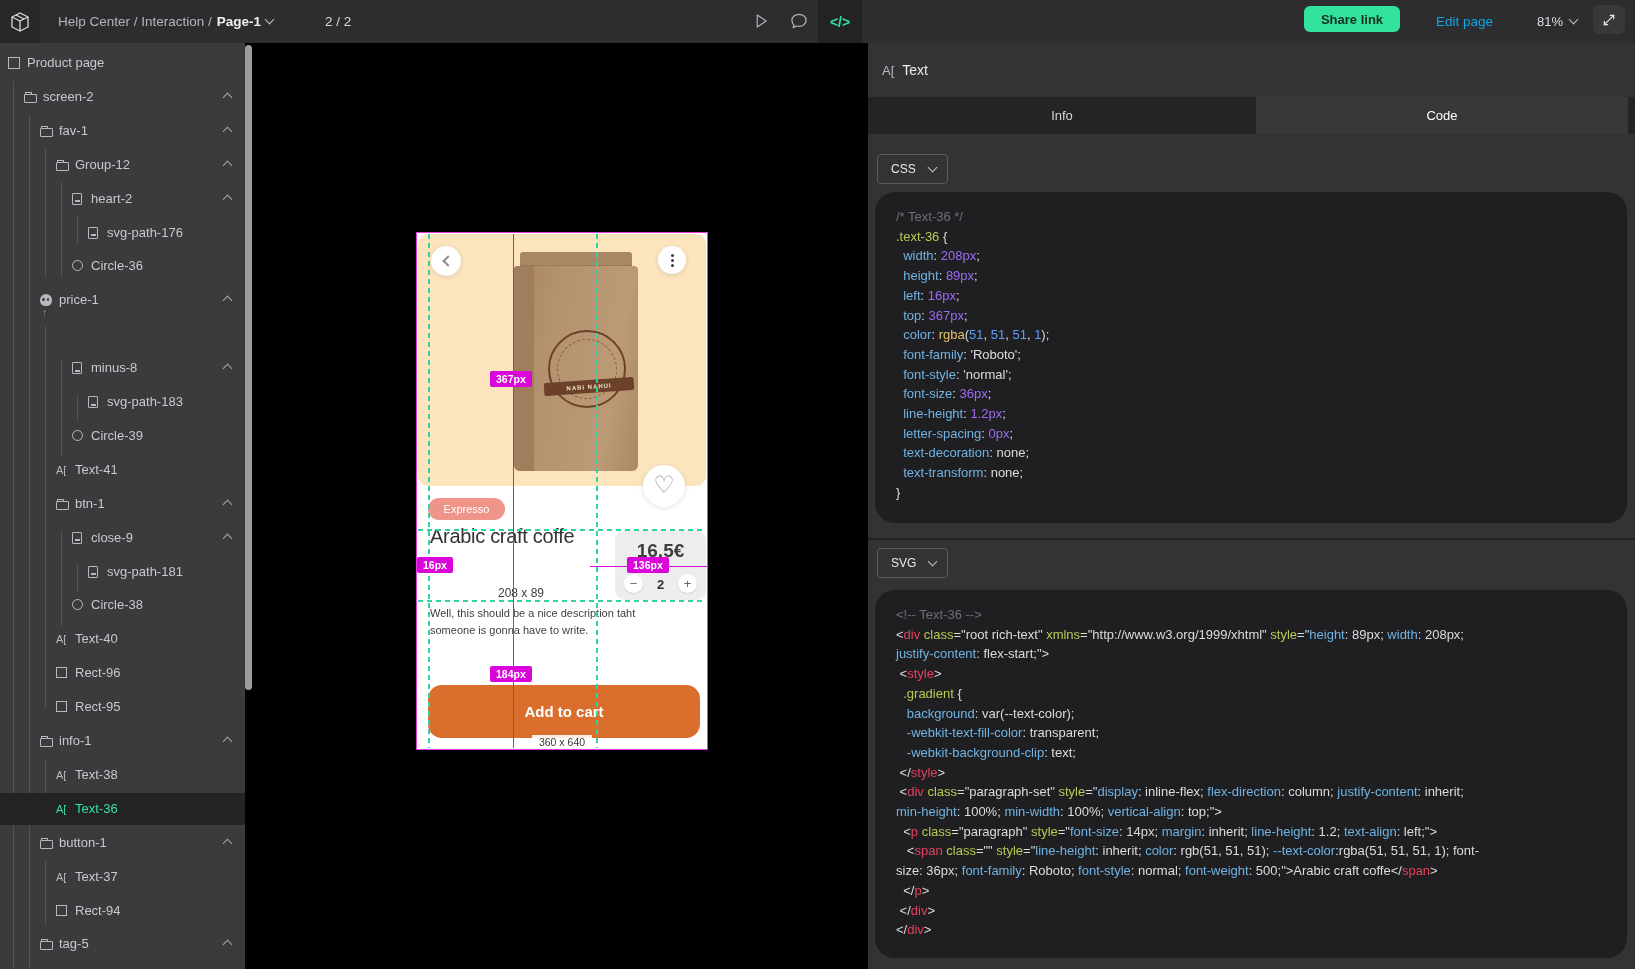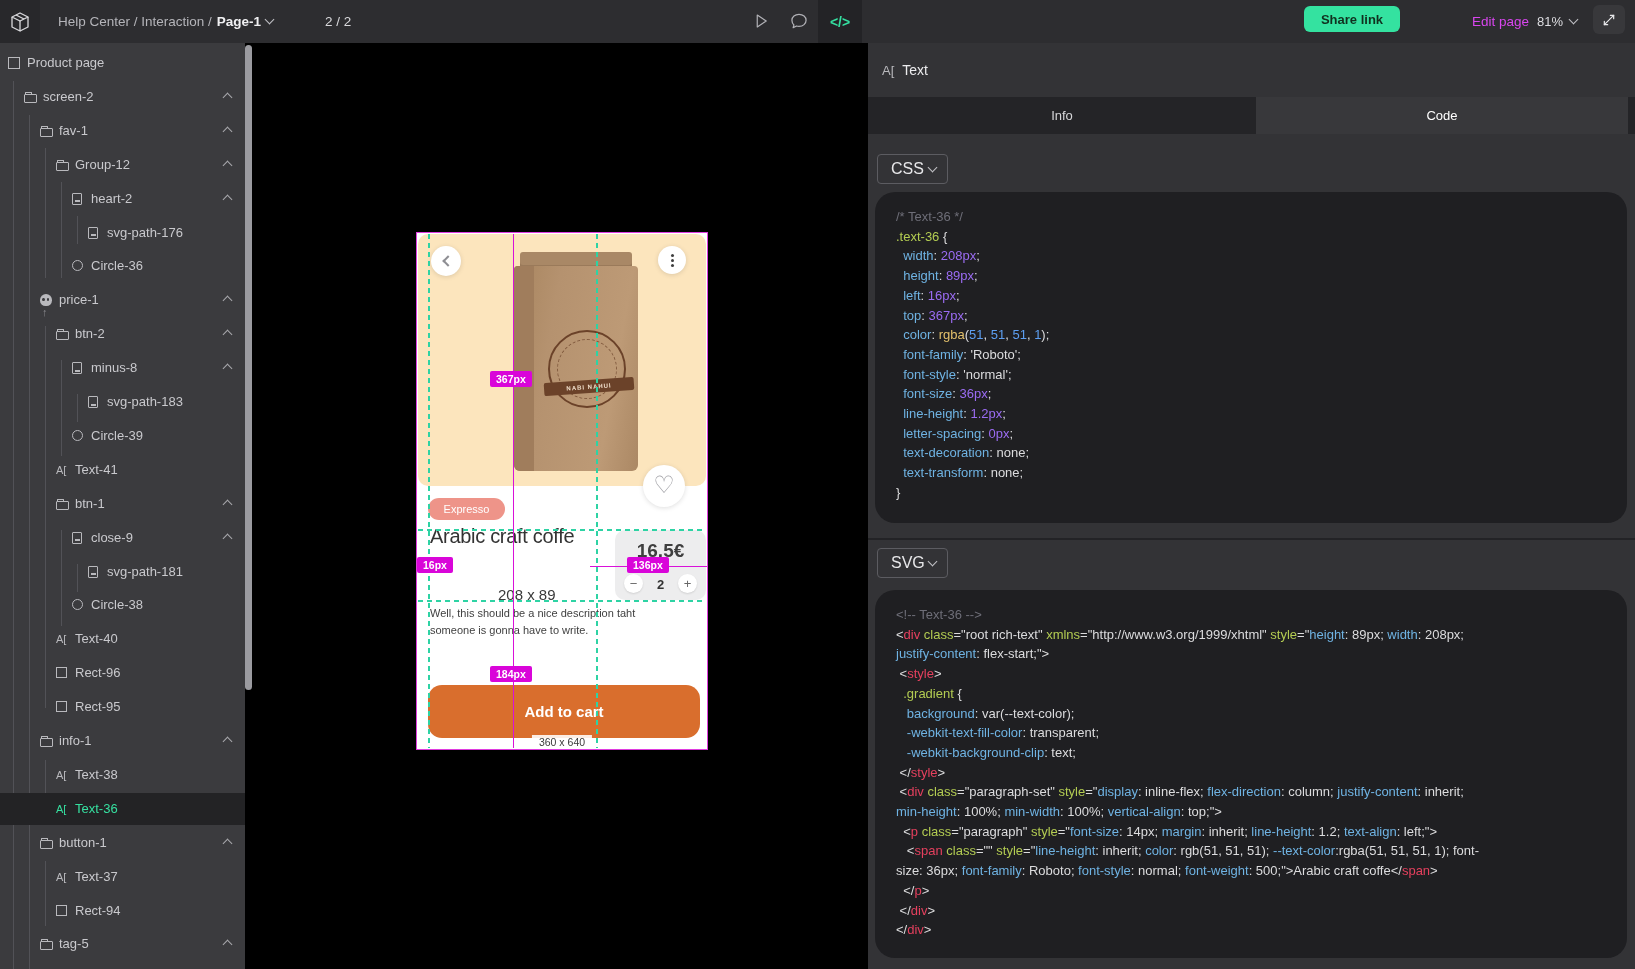--- a/index.html
+++ b/index.html
@@ -18,21 +18,21 @@
   .chev { display:inline-block; width:7px; height:7px; border-left:1.5px solid #c2c2c6;
     border-bottom:1.5px solid #c2c2c6; transform:rotate(-45deg); margin-top:-4px; }
   #icon-play { position:absolute; left:752px; top:12px; }
   #icon-comment { position:absolute; left:789px; top:11px; }
   #code-tile { position:absolute; left:818px; top:0; width:44px; height:43px; background:#232326;
     display:flex; align-items:center; justify-content:center; color:#35e0a1; font-weight:bold; font-size:14px; }
   #share-btn { position:absolute; left:1304px; top:6px; width:96px; height:26px; background:#34e2a0;
     border-radius:6px; color:#11301f; font-size:13px; font-weight:bold; display:flex; align-items:center;
     justify-content:center; }
   #edit-page { position:absolute; left:1436px; top:0; height:43px; display:flex; align-items:center;
-    color:#d946ef; font-size:13.5px;margin-left:36px; }
+    color:#0ea5e9; font-size:13.5px; }
   #zoom-ctl { position:absolute; left:1537px; top:0; height:43px; display:flex; align-items:center;
     color:#dcdce0; font-size:13px; gap:7px; }
   #fullscreen-tile { position:absolute; left:1593px; top:5px; width:32px; height:29px; background:#38383b;
     border-radius:6px; display:flex; align-items:center; justify-content:center; }
 
   
   #sidebar { position:absolute; left:0; top:43px; width:245px; height:926px; background:#3b3b3e; z-index:30; }
   #sb-scroll { position:absolute; left:245px; top:45px; width:7px; height:645px; background:#9b9ba0;
     border-radius:3.5px; z-index:31; }
   .trow { position:absolute; left:0; width:245px; height:32px; }
@@ -105,21 +105,21 @@
     box-shadow:0 1px 2px rgba(0,0,0,.12); color:#666; font-size:13px; display:flex; align-items:center;
     justify-content:center; line-height:1; }
   #qty { position:absolute; left:0; top:47px; width:100%; text-align:center; font-size:13px;
     font-weight:bold; color:#333; }
   #descr { position:absolute; left:13px; top:372px; width:208px; font-size:11px; line-height:1.5; color:#3f3f3f; }
   #cta { position:absolute; left:11px; top:452px; width:272px; height:53px; background:#d96e2d;
     border-radius:14px; color:#fff; font-size:15px; font-weight:bold; display:flex; align-items:center;
     justify-content:center; }
   #frame-size { position:absolute; left:50%; transform:translateX(-50%); bottom:0; background:rgba(255,255,255,.88);
     font-size:10.5px; color:#3a3a3a; padding:1px 7px; white-space:nowrap; }
-  #text-size { position:absolute; left:78px; top:353px; background:rgba(255,255,255,.6); font-size:15px;
+  #text-size { position:absolute; left:78px; top:353px; background:rgba(255,255,255,.6); font-size:12px;
     color:#3a3a3a; padding:0 3px; white-space:nowrap; }
 
   
   .vdash { position:absolute; top:234px; height:514px; width:2px; z-index:8;
     background:repeating-linear-gradient(to bottom,#2ed3a4 0 5px,transparent 5px 9px); }
   .hdash { position:absolute; left:418px; width:288px; height:2px; z-index:8;
     background:repeating-linear-gradient(to right,#2ed3a4 0 5px,transparent 5px 9px); }
   .mline { position:absolute; background:#d911d9; z-index:9; }
   .mbadge { position:absolute; background:#d905d9; color:#fff; font-size:10.5px; font-weight:bold;
     padding:2px 6px; border-radius:2px; z-index:10; white-space:nowrap; }
@@ -128,21 +128,21 @@
   #panel { position:absolute; left:868px; top:43px; width:767px; height:926px; background:#333336; z-index:20; }
   #panel-header { position:absolute; left:0; top:0; width:767px; height:54px; display:flex; align-items:center; }
   #panel-header .aicon { color:#b9b9bd; font-size:13px; margin-left:14px; }
   #panel-header .ptitle { color:#ececee; font-size:14px; margin-left:8px; }
   #tabbar { position:absolute; left:0; top:54px; width:767px; height:37px; background:#242427; }
   #tab-info { position:absolute; left:0; top:0; width:388px; height:37px; color:#d6d6d9; font-size:13px;
     display:flex; align-items:center; justify-content:center; }
   #tab-code { position:absolute; left:388px; top:0; width:372px; height:37px; background:#38383b;
     color:#fff; font-size:13px; display:flex; align-items:center; justify-content:center; }
   .lang-dd { position:absolute; left:9px; width:71px; height:30px; border:1px solid #5c5c61; border-radius:4px;
-    color:#e8e8ea; font-size:16px; display:flex; align-items:center; padding-left:13px; }
+    color:#e8e8ea; font-size:12px; display:flex; align-items:center; padding-left:13px; }
   .lang-dd .chev { position:absolute; right:11px; top:13px; }
   #dd-css { top:111px; }
   #dd-svg { top:505px; }
   .codeblock { position:absolute; left:7px; width:752px; background:#1f1f22; border-radius:20px;
     padding:15px 0 0 21px; font-size:13px; line-height:19.7px; white-space:pre; overflow:hidden; }
   #code-css { top:149px; height:331px; }
   #code-svg { top:547px; height:368px; }
   #section-divider { position:absolute; left:0; top:495px; width:767px; height:2px; background:#232326; }
   .tok-cm{color:#6e6e78;} .tok-sel{color:#b3cc52;} .tok-tag{color:#e5405e;} .tok-attr{color:#b3cc52;}
   .tok-pr{color:#6fb3e3;} .tok-num{color:#9b6cf3;} .tok-nb{color:#5d9ff2;} .tok-fn{color:#e3c06c;}
@@ -245,25 +245,20 @@
     <div class="trow" style="top: 207.4px;">
       <span class="tic ic-circle" style="left: 72px;"></span>
       <span class="tlb" style="left: 91px;">Circle-36</span>
     </div>
     <div class="trow" style="top: 241.3px;">
       <span class="tic ic-mask" style="left: 40px;"></span>
       <span class="tlb" style="left: 59px;">price-1</span>
       <span class="tchev"></span>
       <span class="tarrow" style="left: 42px;">↑</span>
     </div>
-    <div class="trow" style="top: 275.2px;">
-      <span class="tic ic-folder" style="left: 56px;"></span>
-      <span class="tlb" style="left: 75px;">btn-2</span>
-      <span class="tchev"></span>
-    </div>
     <div class="trow" style="top: 309.1px;">
       <span class="tic ic-svg" style="left: 72px;"></span>
       <span class="tlb" style="left: 91px;">minus-8</span>
       <span class="tchev"></span>
     </div>
     <div class="trow" style="top: 343px;">
       <span class="tic ic-svg" style="left: 88px;"></span>
       <span class="tlb" style="left: 107px;">svg-path-183</span>
     </div>
     <div class="trow" style="top: 376.9px;">

